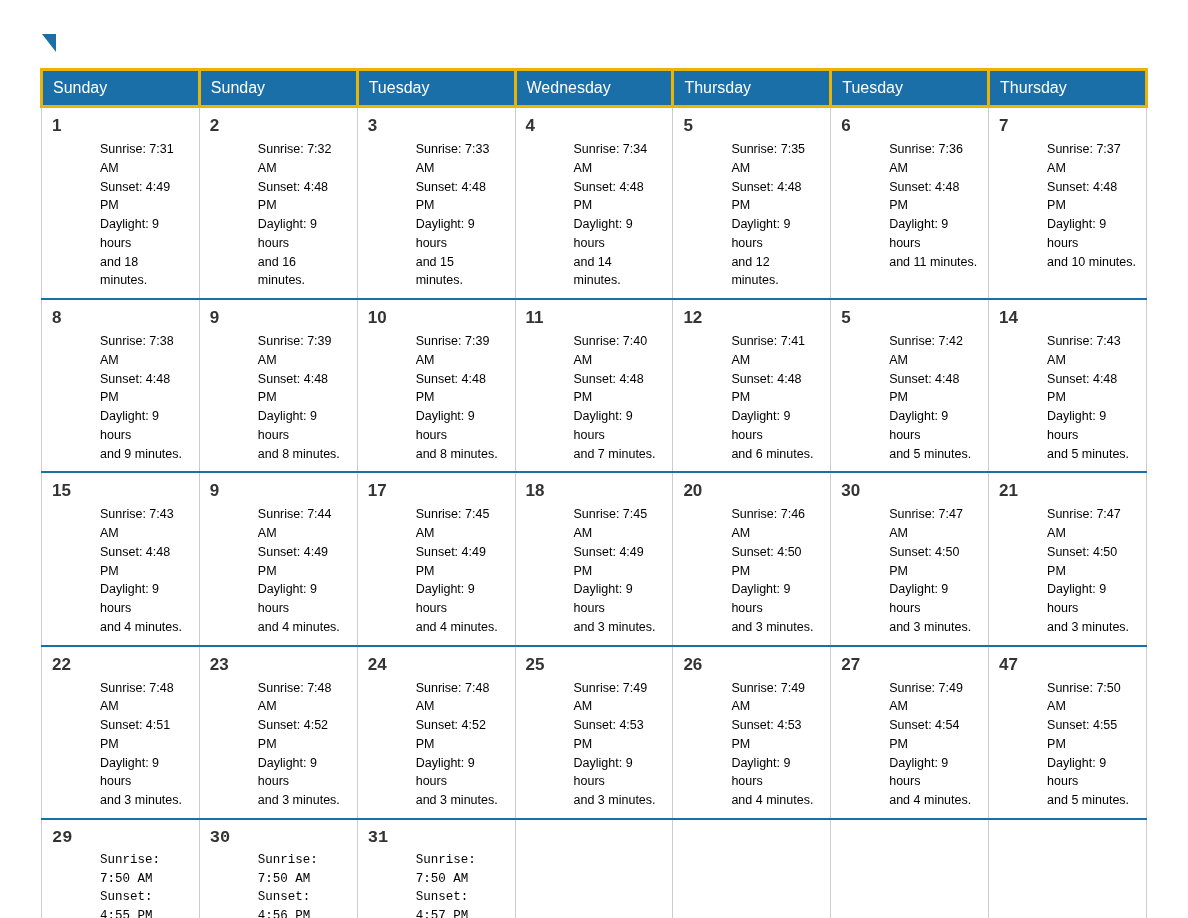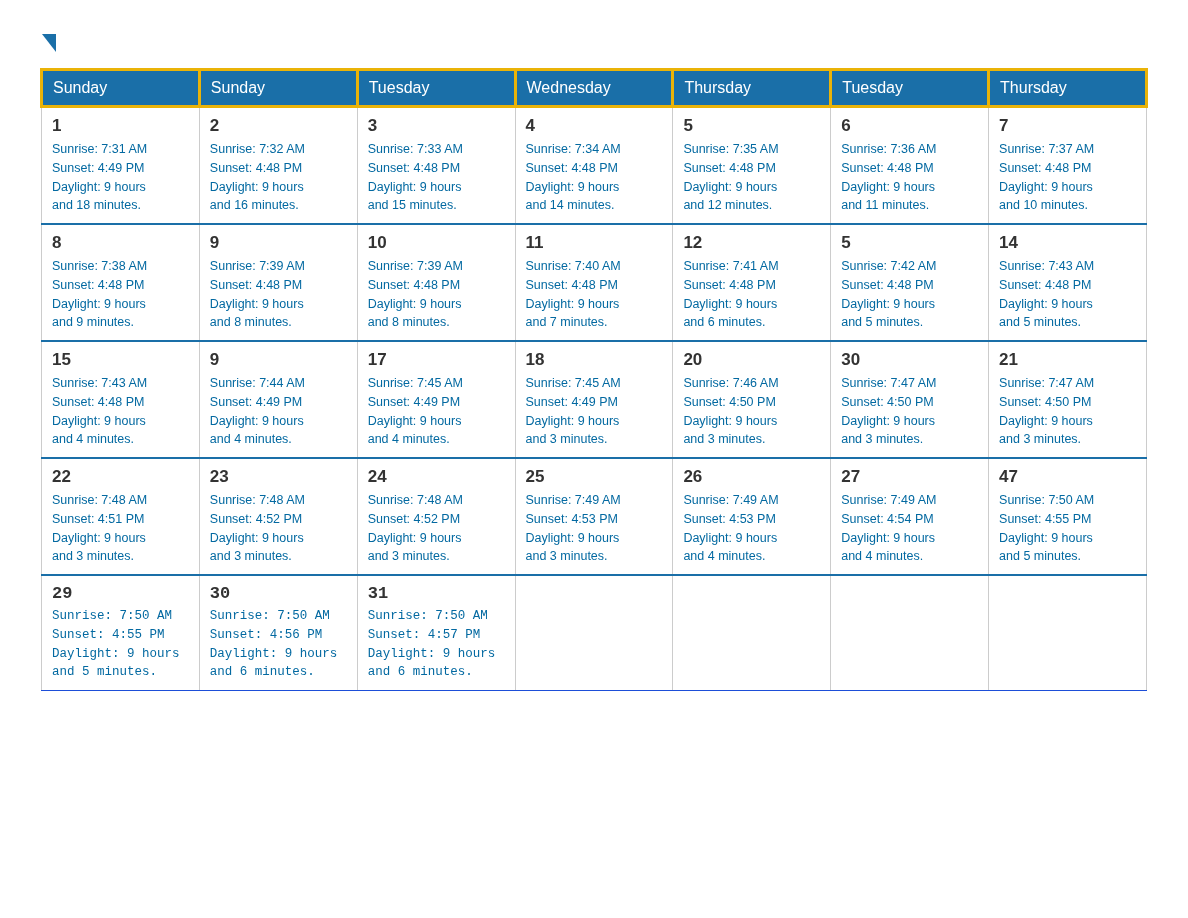--- a/index.html
+++ b/index.html
@@ -82,21 +82,22 @@
     }
     .day-number {
       font-size: 17px;
       font-weight: bold;
       margin-bottom: 4px;
       display: block;
     }
     .day-info {
       font-size: 12.5px;
       line-height: 1.5;
-      color: #0369a1;
+      color: #000000;
+      margin-left: 48px;
     }
     tr td {
       border-bottom: 2px solid #1a6fa8;
     }
     tr:last-child td {
       border-bottom: 1px solid #1d4ed8;
       font-family: Liberation Mono, monospace;
     }
     .logo-name-row {
       display: flex;

